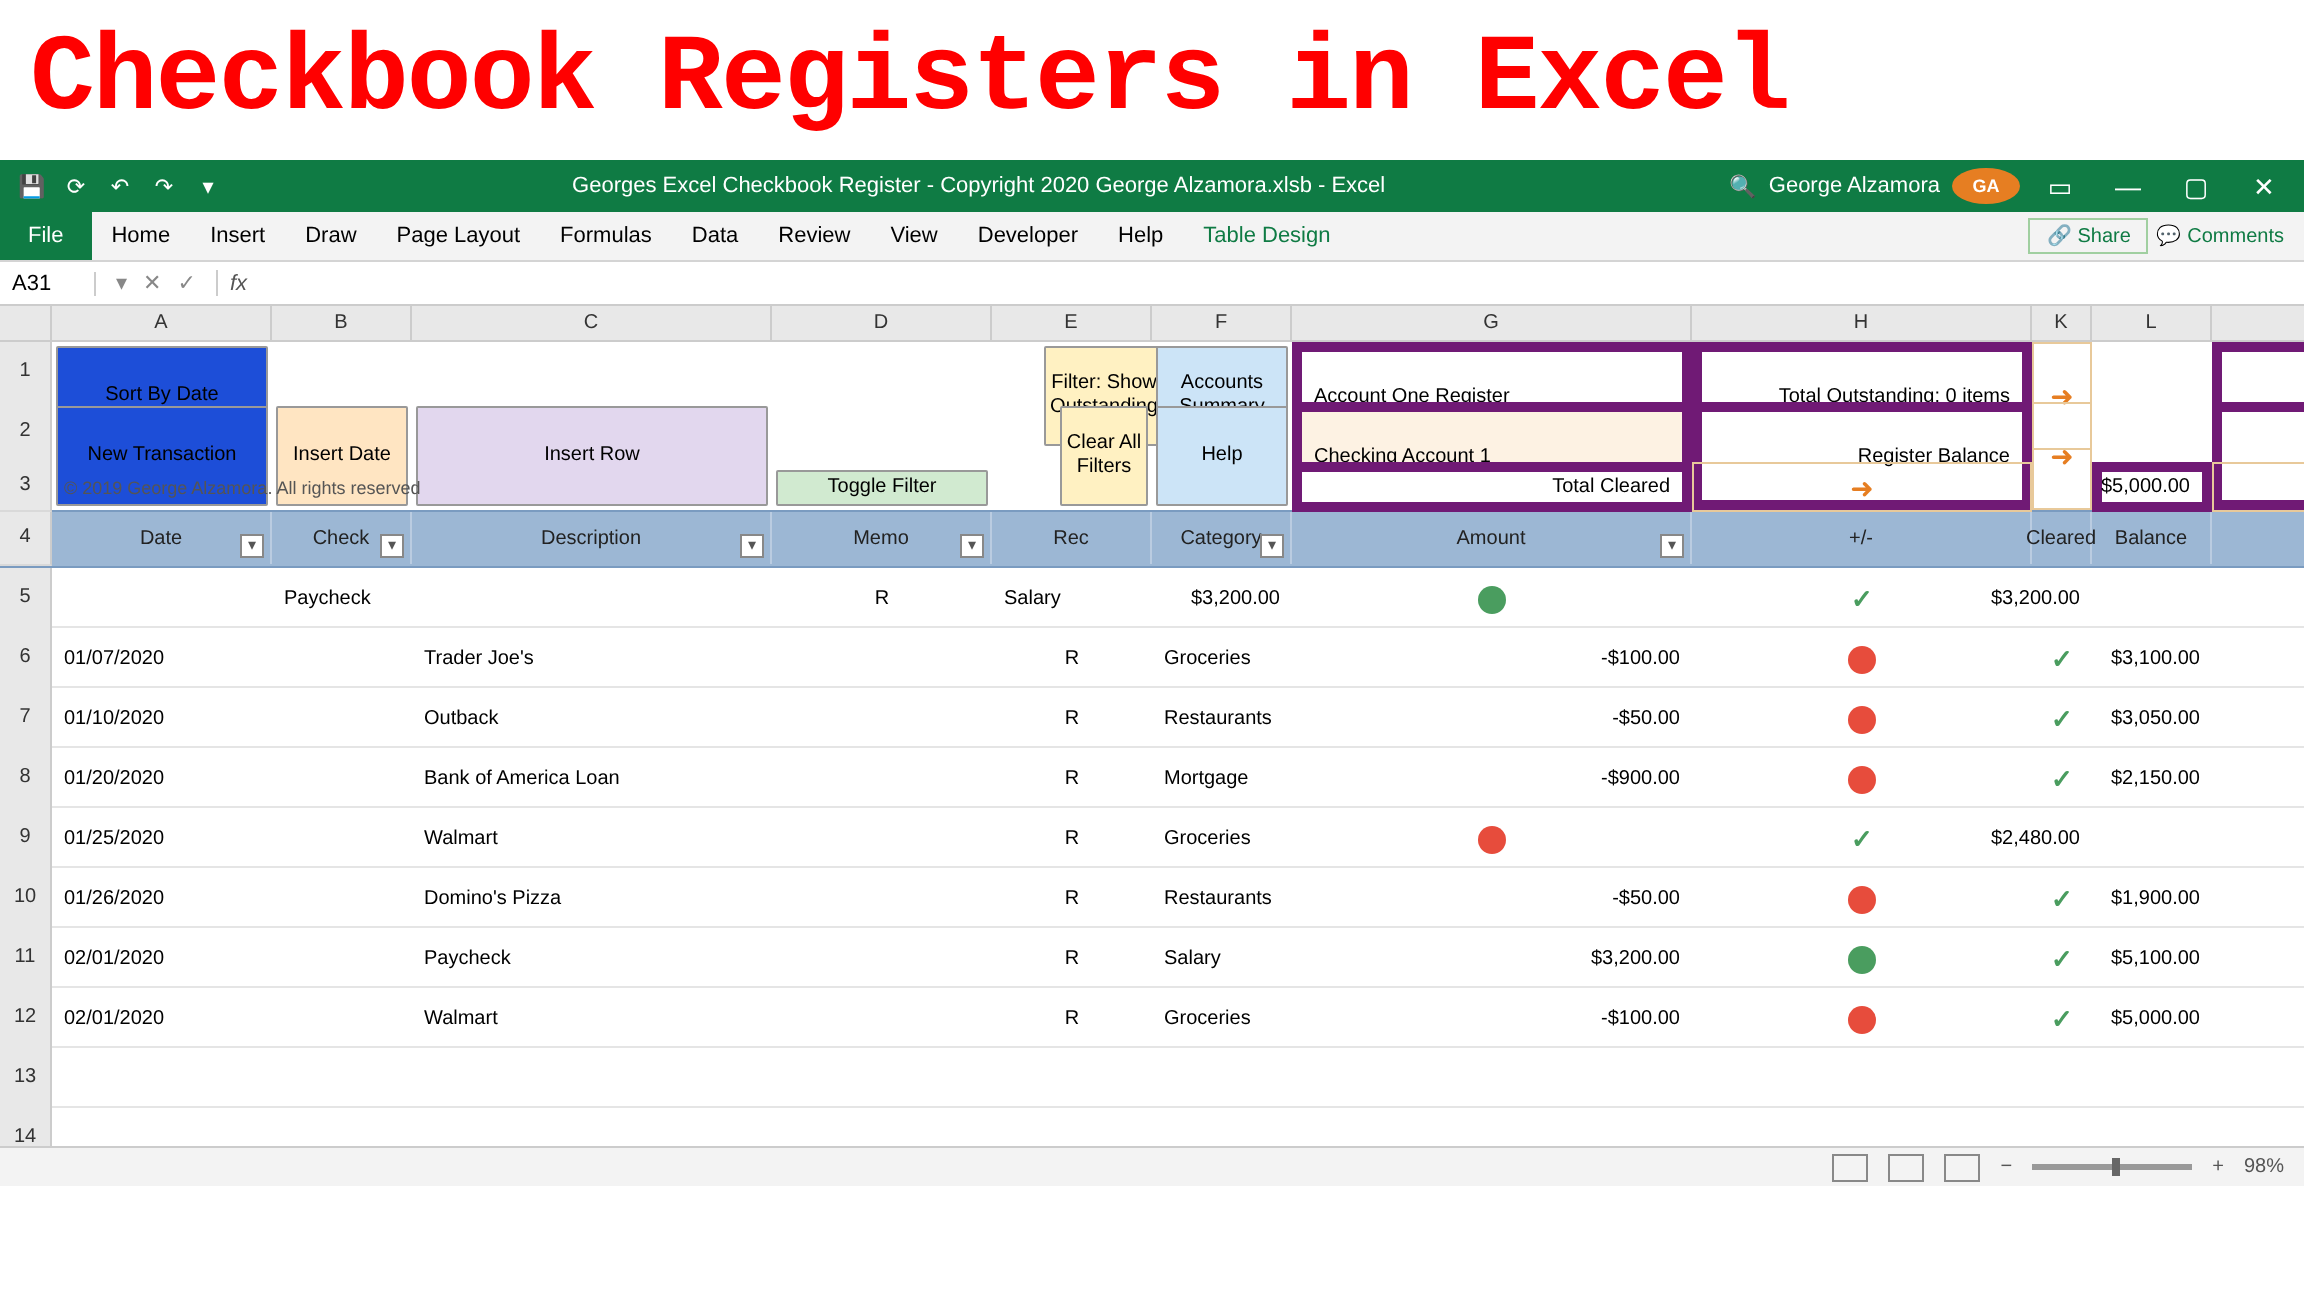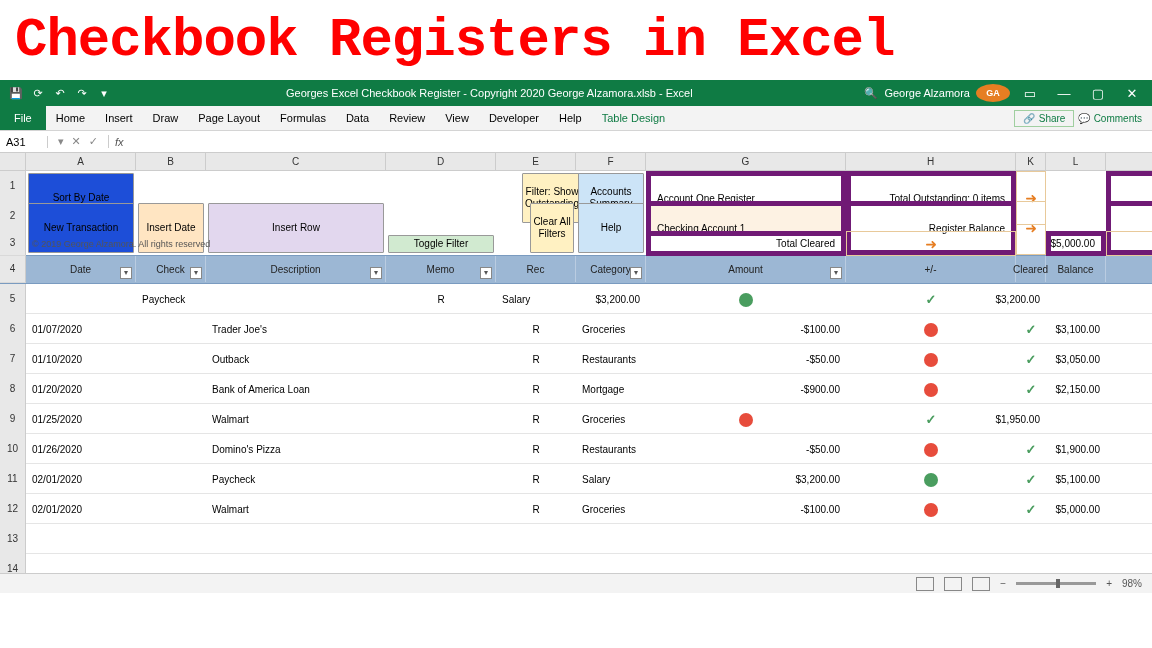--- a/index.html
+++ b/index.html
@@ -314,21 +314,21 @@
     <div class="cell">Walmart</div>
     <div class="cell"></div>
     <div class="cell center">R</div>
     <div class="cell">Groceries</div>
     <div class="cell center">
           <span class="circ dot-red"></span>
         </div>
     <div class="cell center">
           <span class="check">✓</span>
         </div>
-    <div class="cell right">$1,950.00</div>
+    <div class="cell right">$2,480.00</div>
     <div class="cell center"></div>
       </div>
       <div class="row data-row">
     <div class="rowhead">10</div>
     <div class="cell">01/26/2020</div>
     <div class="cell"></div>
     <div class="cell">Domino's Pizza</div>
     <div class="cell"></div>
     <div class="cell center">R</div>
     <div class="cell">Restaurants</div>

